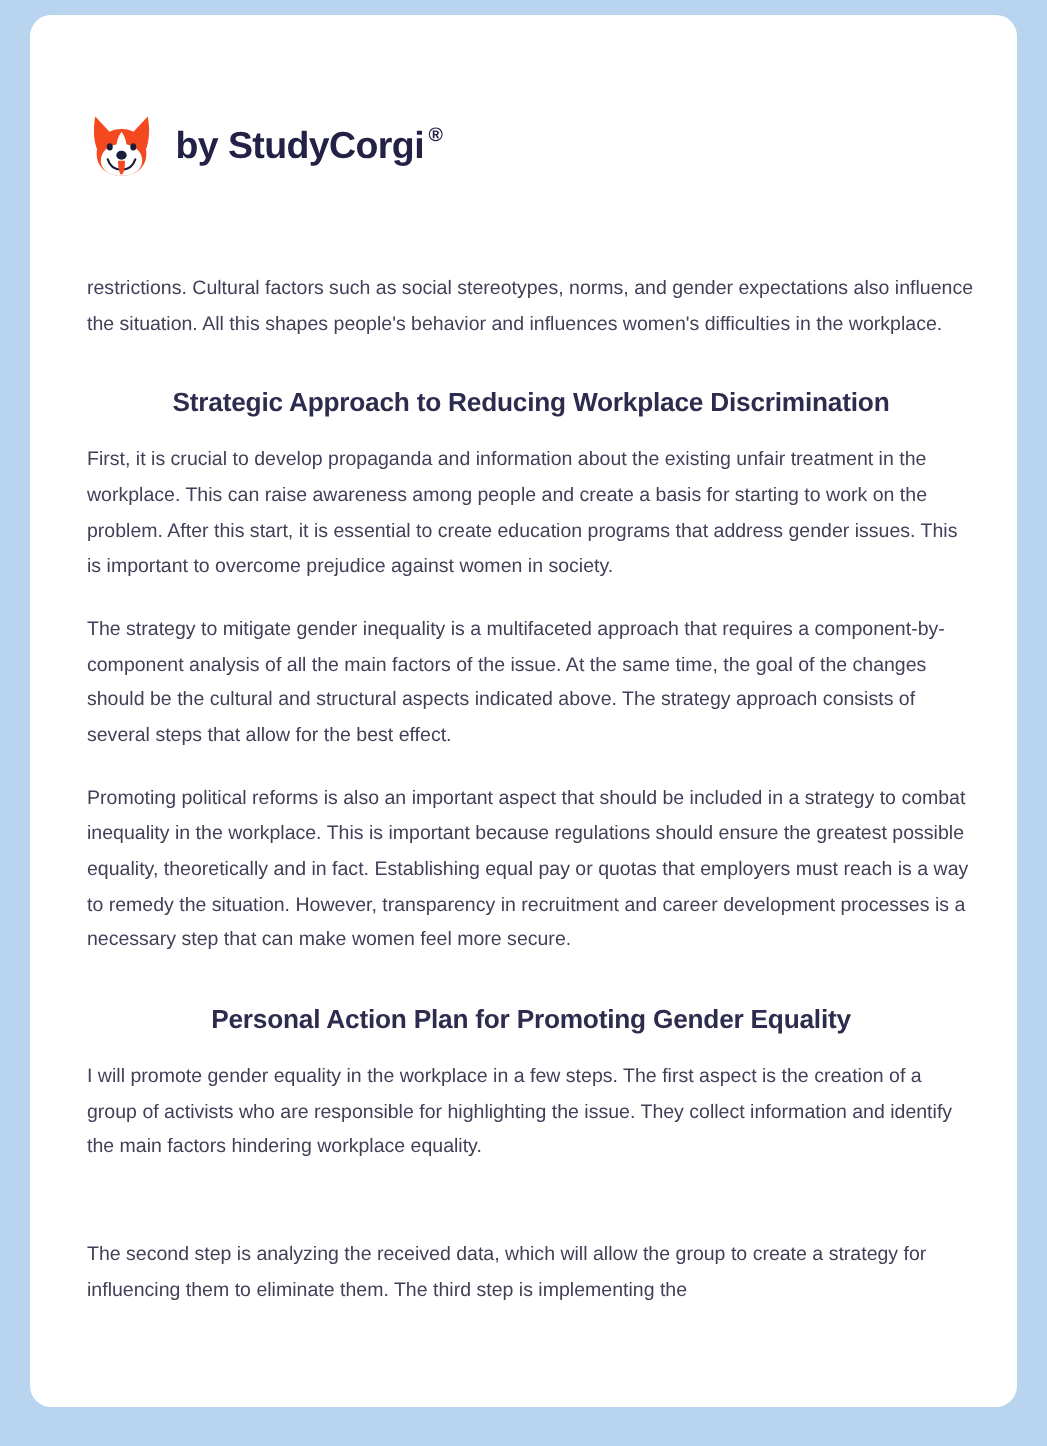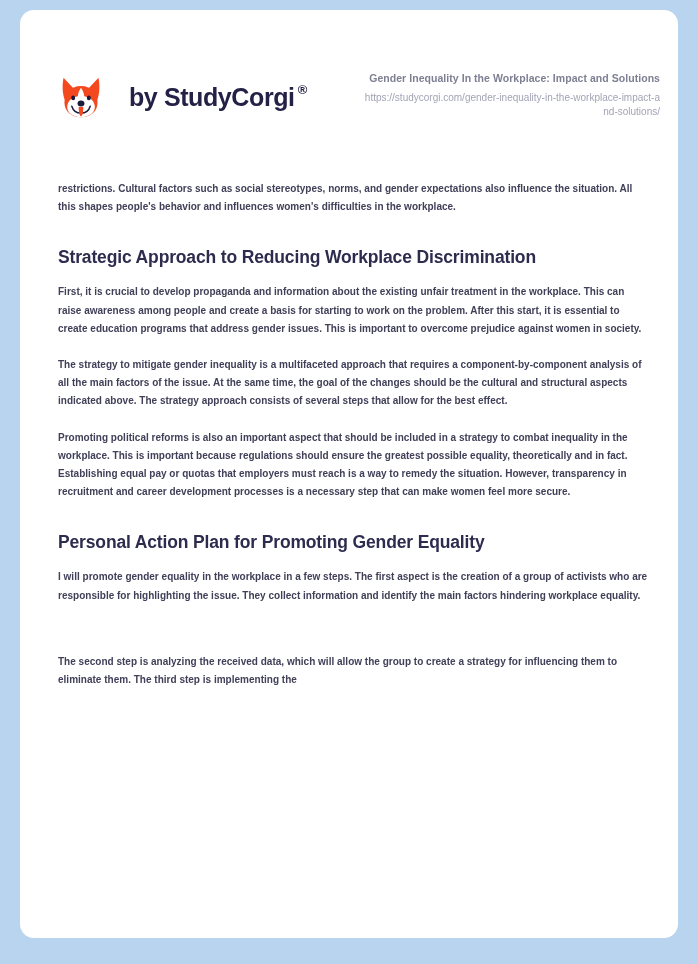--- a/index.html
+++ b/index.html
@@ -42,21 +42,21 @@
     height: 148px;
     display: flex;
     align-items: flex-start;
     justify-content: space-between;
     padding: 58px 18px 0 38px;
   }
 
   .brand {
     display: flex;
     align-items: center;
-    gap: 25px;
+    gap: 13px;
     flex: 0 0 auto;
     margin-top: 6px;
   }
 
   .brand-logo {
     width: 46px;
     height: 46px;
     flex: 0 0 auto;
     display: block;
   }
@@ -113,31 +113,31 @@
     width: 592px;
   }
 
   .article h2 {
     font-size: 17.5px;
     font-weight: bold;
     color: #2e2c4e;
     line-height: 1.32;
     letter-spacing: -0.15px;
     margin: 30px 0 14px 0;
+    text-align: center;
   }
 
   .article h2:first-child { margin-top: 0; }
 
   .article p {
-    font-size: 10px;
+    font-size: 13px;
     color: #414059;
     line-height: 1.82;
     margin: 0 0 18px 0;
     letter-spacing: 0.01px;
-    font-weight: bold;
   }
 
   .article p:last-child { margin-bottom: 0; margin-top: 48px; }
 </style>
 </head>
 <body>
 
 <div id="page">
   <div class="paper">
 
@@ -164,24 +164,20 @@
           <path d="M30 70 C33 80 40 85 50 85 C60 85 67 80 70 70" fill="none" stroke="#1c1b3a" stroke-width="3.2" stroke-linecap="round"></path>
 
           <path d="M45 72 C45 84 47 92 50 92 C53 92 55 84 55 72 Z" fill="#f4491f"></path>
         </svg>
         <div class="brand-wordmark">
           <span>by StudyCorgi</span>
           <span class="brand-reg">®</span>
         </div>
       </div>
 
-      <div class="header-meta">
-        <div class="header-title">Gender Inequality In the Workplace: Impact and Solutions</div>
-        <div class="header-url">https://studycorgi.com/gender-inequality-in-the-workplace-impact-and-solutions/</div>
-      </div>
 
     </div>
 
     <div class="article">
         <p>restrictions. Cultural factors such as social stereotypes, norms, and gender expectations also influence the situation. All this shapes people's behavior and influences women's difficulties in the workplace.</p>
         <h2>Strategic Approach to Reducing Workplace Discrimination</h2>
         <p>First, it is crucial to develop propaganda and information about the existing unfair treatment in the workplace. This can raise awareness among people and create a basis for starting to work on the problem. After this start, it is essential to create education programs that address gender issues. This is important to overcome prejudice against women in society.</p>
         <p>The strategy to mitigate gender inequality is a multifaceted approach that requires a component-by-component analysis of all the main factors of the issue. At the same time, the goal of the changes should be the cultural and structural aspects indicated above. The strategy approach consists of several steps that allow for the best effect.</p>
         <p>Promoting political reforms is also an important aspect that should be included in a strategy to combat inequality in the workplace. This is important because regulations should ensure the greatest possible equality, theoretically and in fact. Establishing equal pay or quotas that employers must reach is a way to remedy the situation. However, transparency in recruitment and career development processes is a necessary step that can make women feel more secure.</p>
         <h2>Personal Action Plan for Promoting Gender Equality</h2>

